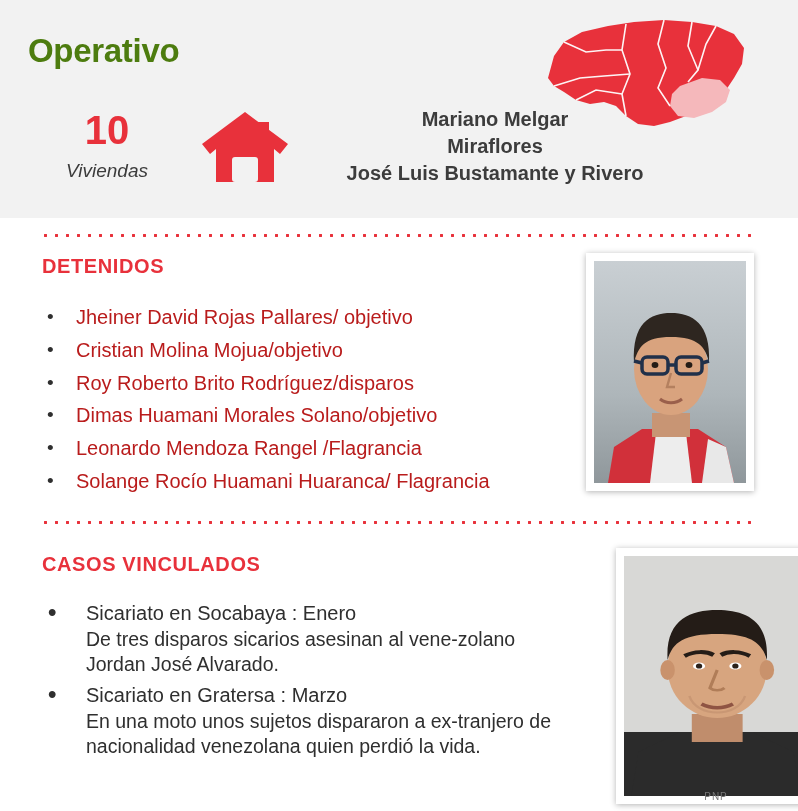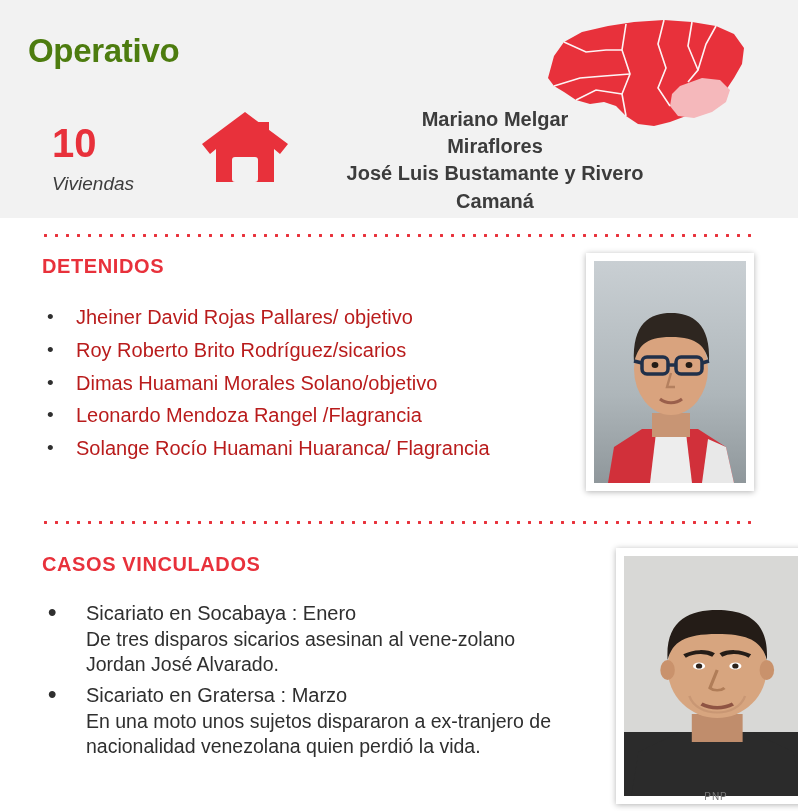--- a/index.html
+++ b/index.html
@@ -49,23 +49,23 @@
     top: 16px;
     width: 236px;
     height: 116px;
   }
   .map-wrap svg { display: block; }
 
   
   .count-block {
     position: absolute;
     left: 52px;
-    top: 123px;
+    top: 110px;
     width: 110px;
-    text-align: left;
+    text-align: center;
   }
   .count-number {
     font-size: 40px;
     font-weight: bold;
     color: #e8313b;
     line-height: 1;
   }
   .count-label {
     margin-top: 10px;
     font-size: 19px;
@@ -259,30 +259,30 @@
         <path d="M49,2 L6,34 L14,44 L20,39 L20,72 L78,72 L78,39 L84,44 L92,34 Z" fill="#e8313b"></path>
         <rect x="36" y="47" width="26" height="25" rx="3" fill="#f2f2f2"></rect>
         <rect x="62" y="12" width="11" height="14" fill="#e8313b"></rect>
       </svg>
     </div>
 
     <div class="districts">
       <div>Mariano  Melgar</div>
       <div>Miraflores</div>
       <div>José Luis Bustamante y Rivero</div>
-      <div>Camaná</div>
     </div>
   </div>
 
   <div class="dotted sep1"></div>
 
   <div class="section-title detenidos-title">DETENIDOS</div>
   <ul class="detenidos-list">
     <li>Jheiner David Rojas Pallares/ objetivo</li>
-    <li>Roy Roberto Brito Rodríguez/sicarios</li>
+    <li>Cristian Molina Mojua/objetivo</li>
+    <li>Roy Roberto Brito Rodríguez/disparos</li>
     <li>Dimas Huamani  Morales  Solano/objetivo</li>
     <li>Leonardo Mendoza Rangel /Flagrancia</li>
     <li>Solange Rocío Huamani Huaranca/ Flagrancia</li>
   </ul>
 
   <div class="photo-frame photo-1">
     <div class="photo-inner">
       <svg width="100%" height="100%" viewBox="0 0 152 222" preserveAspectRatio="none" xmlns="http://www.w3.org/2000/svg">
         <defs>
           <linearGradient id="bg1" x1="0" y1="0" x2="0" y2="1">

